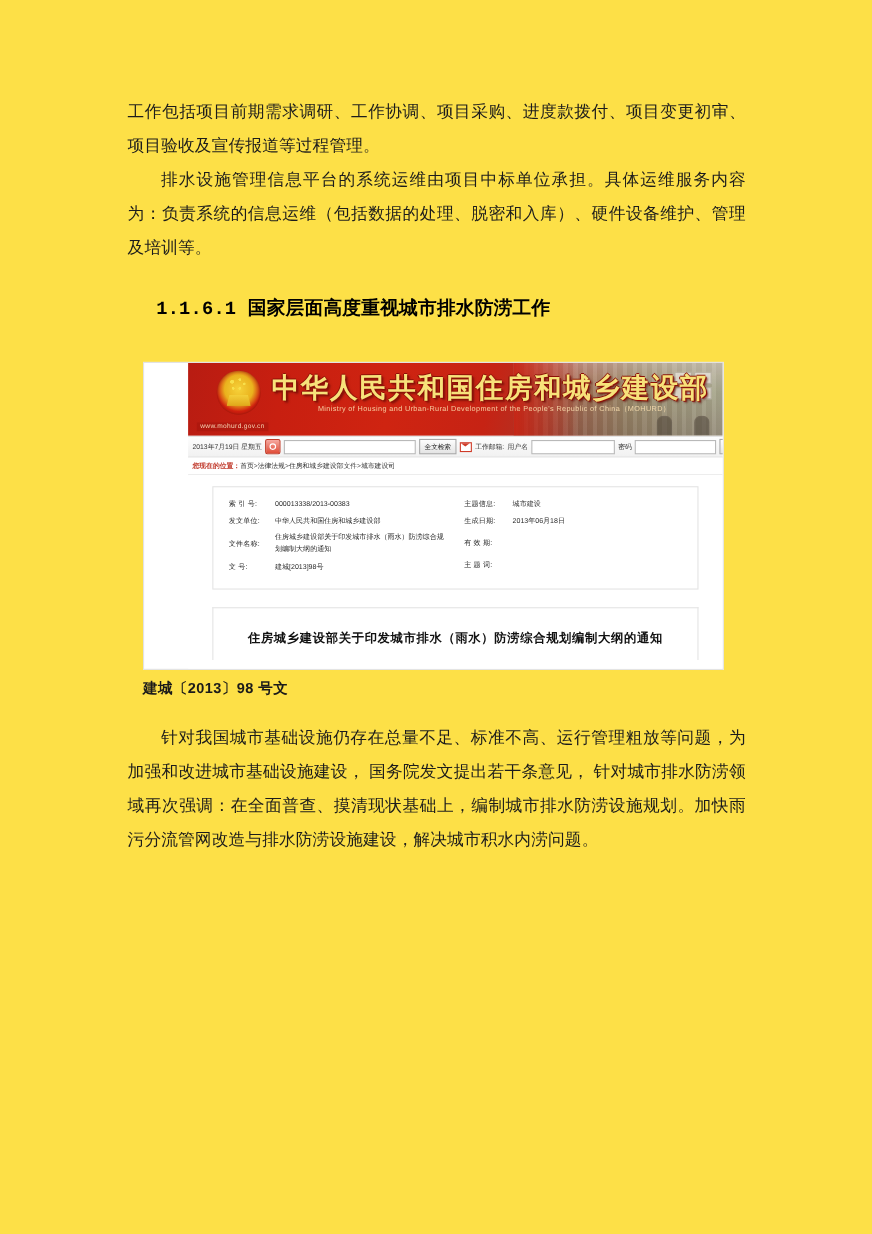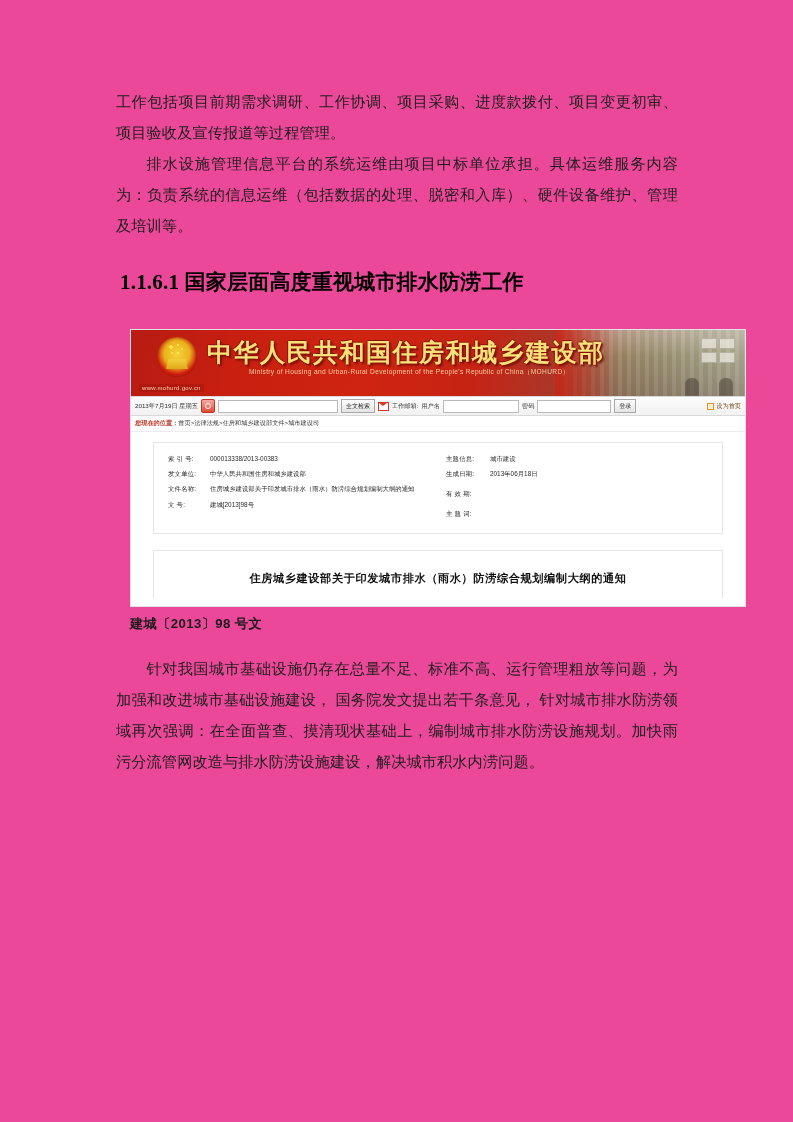--- a/index.html
+++ b/index.html
@@ -14,21 +14,21 @@
     position: relative;
     font-family: "Liberation Serif", "DejaVu Serif", serif;
     color: #1a1a1a;
     overflow: hidden;
   }
   .page {
     position: absolute;
     left: 0; top: 0;
     width: 793px;
     height: 1122px;
-    background: #ec4899;
+    background: #fde047;
   }
   .content {
     position: absolute;
     left: 116px;
     top: 86px;
     width: 562px;
   }
   p.body-text {
     margin: 0;
     font-size: 15.2px;
@@ -43,44 +43,45 @@
   h2.h-level2 {
     margin: 26px 0 0 0;
     font-size: 16.5px;
     line-height: 30px;
     font-weight: bold;
     font-family: "Liberation Sans", "DejaVu Sans", sans-serif;
     letter-spacing: 0.2px;
     color: #000;
   }
   h3.h-level3 {
-    margin: 26px 0 0 4px;
-    font-size: 21px;
+    margin: 26px 0 0 26px;
+    font-size: 17px;
     line-height: 30px;
     font-weight: bold;
-    font-family: Liberation Serif, serif;
+    font-family: Liberation Mono, monospace;
     letter-spacing: 0.2px;
     color: #000;
   }
   .gap-sm { height: 14px; }
   .gap-md { height: 20px; }
 
   
   .embed-figure {
     margin: 18px 0 0 0;
     width: 528px;
     margin-left: 14px;
   }
   .embed-shot {
-    width: 616px;
+    width: 528px;
     background: #fff;
     border: 1px solid #e2e2e2;
     box-sizing: border-box;
     overflow: hidden;
     position: relative;
+    padding-left: 40px;
   }
   
   .gov-banner {
     position: relative;
     height: 66px;
     background:
       linear-gradient(100deg, #b81c12 0%, #c81f10 18%, #cf2411 38%, #c62314 56%, #a8392b 70%, #9c7a5e 82%, #a89a86 92%, #b9b0a2 100%);
     overflow: hidden;
   }
   .banner-photo {

